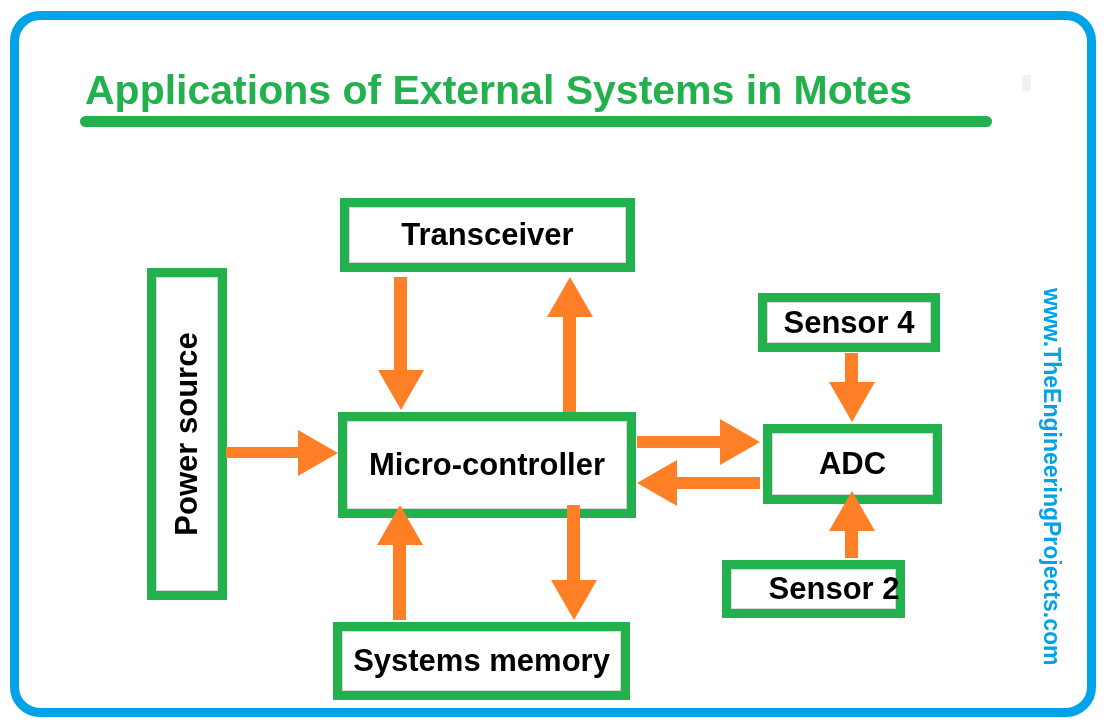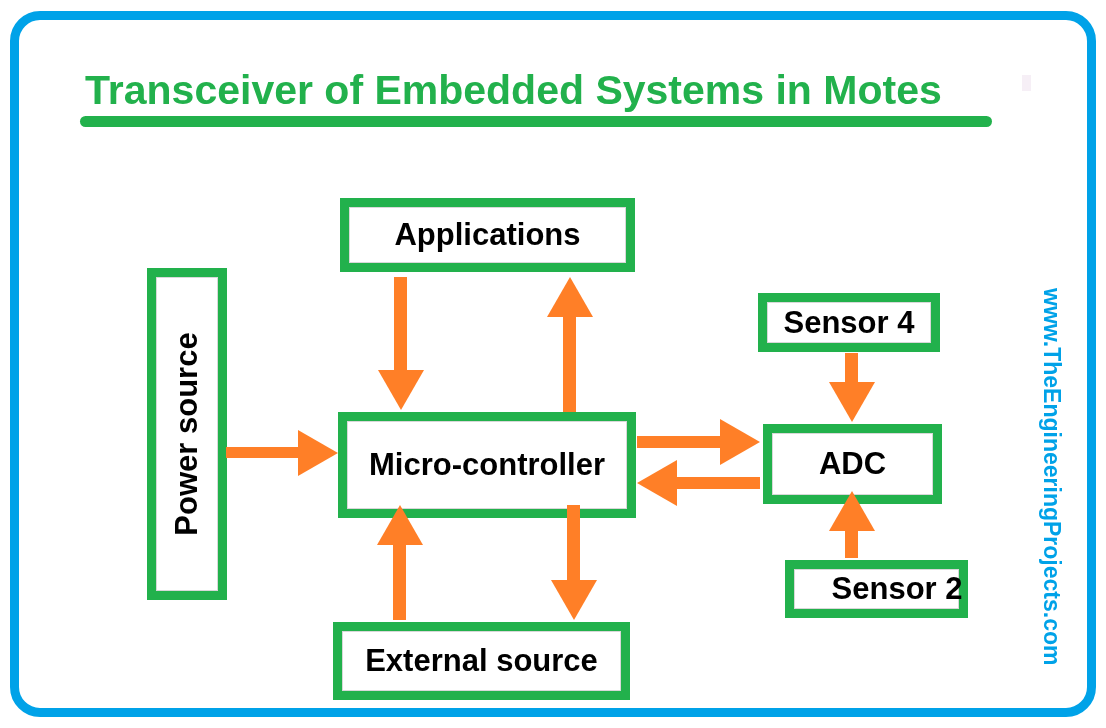--- a/index.html
+++ b/index.html
@@ -30,21 +30,21 @@
   }
   .vertical-label {
     transform:rotate(-90deg); transform-origin:center center;
   }
   .blk-transceiver { left:340px; top:198px; width:295px; height:74px; }
   .blk-power      { left:147px; top:268px; width:80px;  height:332px; }
   .blk-micro      { left:338px; top:412px; width:298px; height:106px; }
   .blk-extmem     { left:333px; top:622px; width:297px; height:78px; }
   .blk-sensor1    { left:758px; top:293px; width:182px; height:59px; }
   .blk-adc        { left:763px; top:424px; width:179px; height:80px; }
-  .blk-sensor2    { left:785px; top:560px; width:183px; height:58px;padding-left:41px; }
+  .blk-sensor2    { left:722px; top:560px; width:183px; height:58px;padding-left:41px; }
 
   .arrow { position:absolute; }
   .shaft { position:absolute; background:#FF7F27; }
   .head  { position:absolute; width:0; height:0; }
   .head-down  { border-left:23px solid transparent; border-right:23px solid transparent; border-top:40px solid #FF7F27; }
   .head-up    { border-left:23px solid transparent; border-right:23px solid transparent; border-bottom:40px solid #FF7F27; }
   .head-right { border-top:23px solid transparent; border-bottom:23px solid transparent; border-left:40px solid #FF7F27; }
   .head-left  { border-top:23px solid transparent; border-bottom:23px solid transparent; border-right:40px solid #FF7F27; }
 
   .watermark {
@@ -58,37 +58,37 @@
   }
 </style>
 </head>
 <body>
 
 <div class="canvas">
 
   <div class="frame"></div>
   <div class="artifact"></div>
 
-  <div class="title">Transceiver of Embedded Systems in Motes</div>
+  <div class="title">Applications of External Systems in Motes</div>
   <div class="underline"></div>
 
   <div class="block blk-transceiver">
-    <span class="block-label">Applications</span>
+    <span class="block-label">Transceiver</span>
   </div>
 
   <div class="block blk-power">
     <span class="block-label vertical-label">Power source</span>
   </div>
 
   <div class="block blk-micro">
     <span class="block-label">Micro-controller</span>
   </div>
 
   <div class="block blk-extmem">
-    <span class="block-label">External source</span>
+    <span class="block-label">Systems memory</span>
   </div>
 
   <div class="block blk-sensor1">
     <span class="block-label">Sensor 4</span>
   </div>
 
   <div class="block blk-adc">
     <span class="block-label">ADC</span>
   </div>
 

